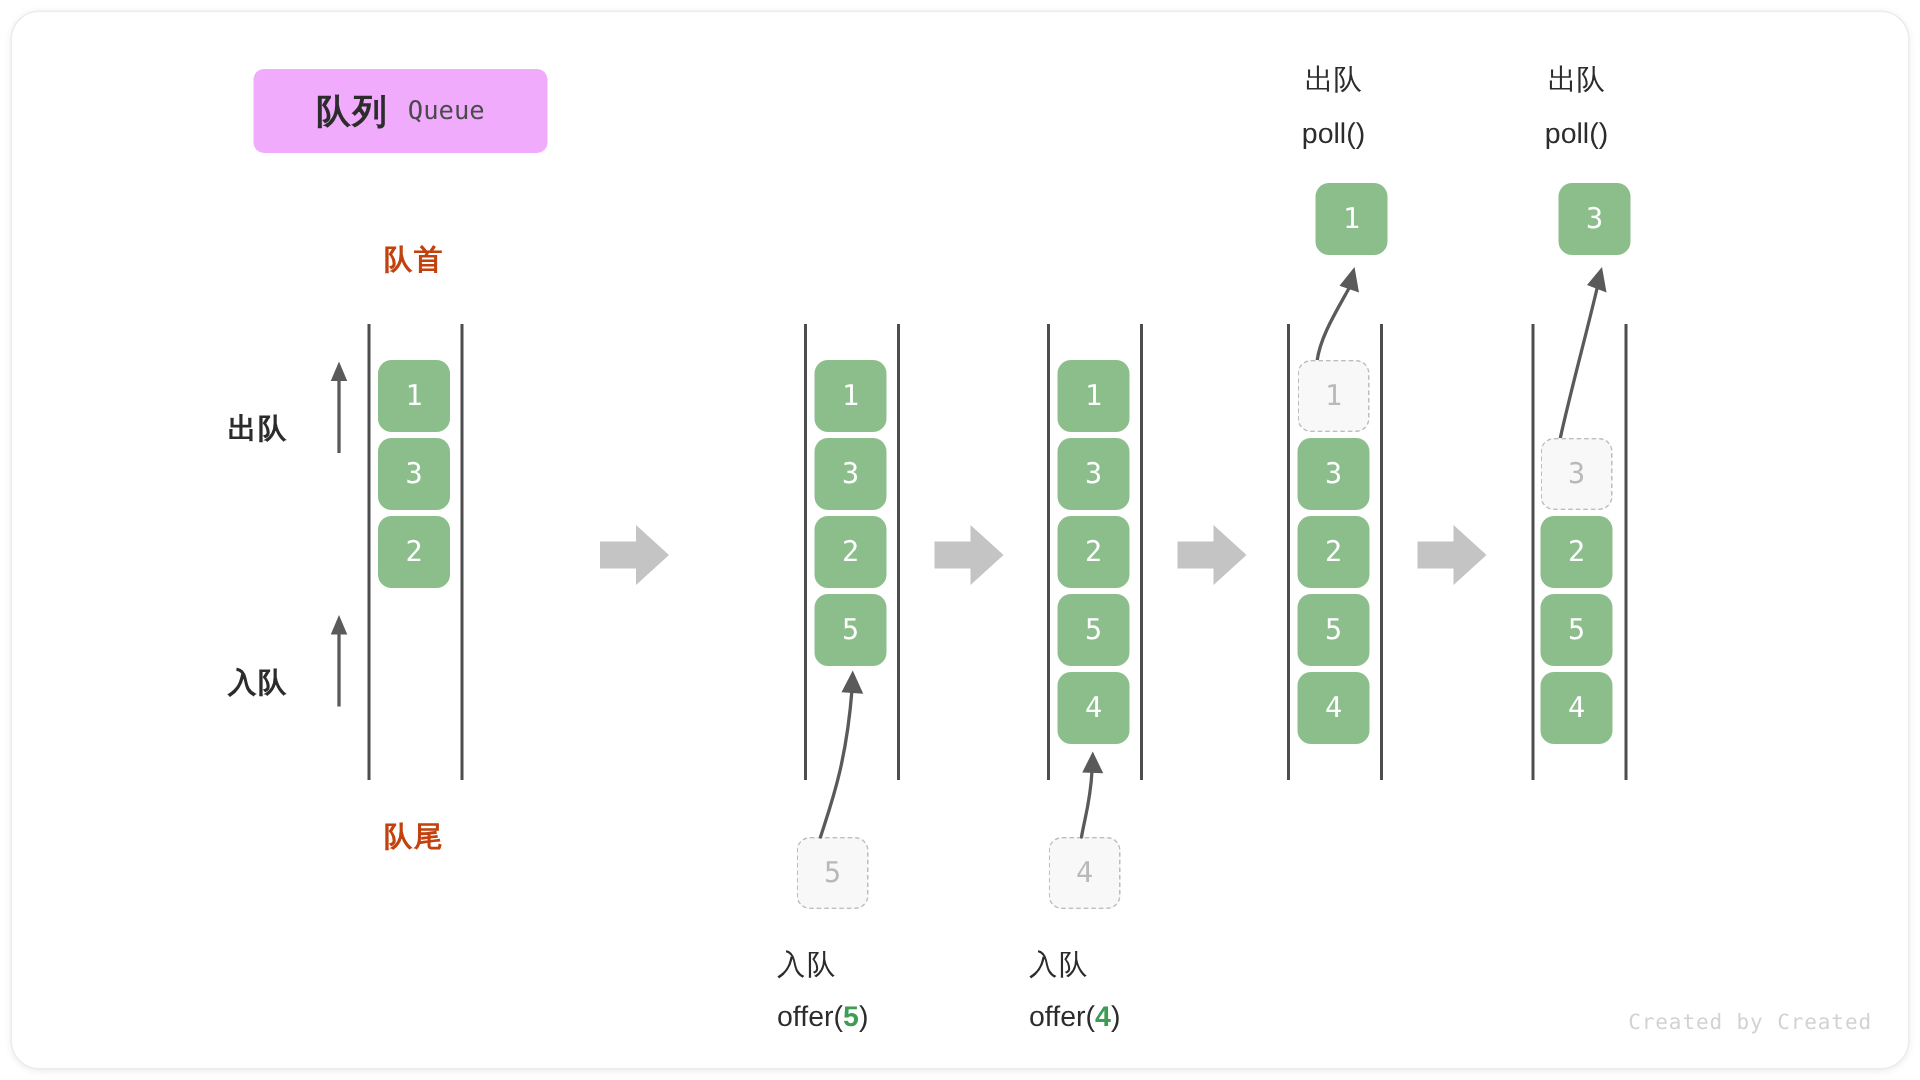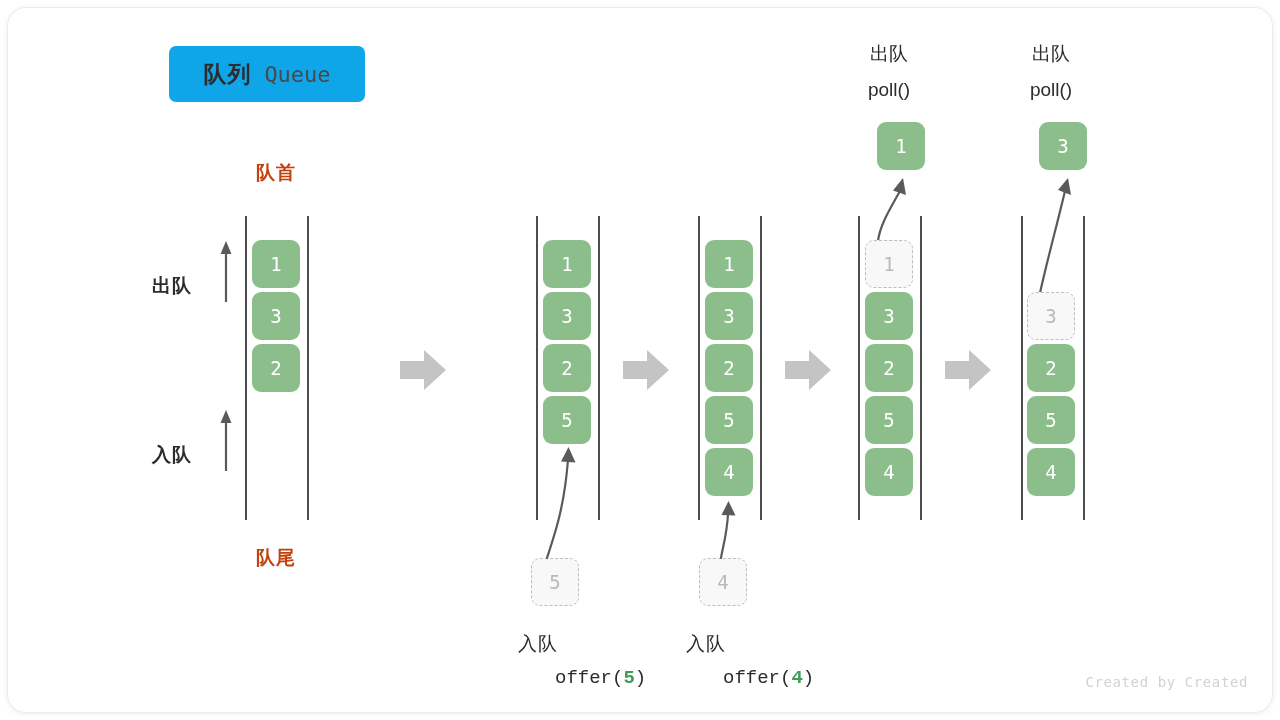--- a/index.html
+++ b/index.html
@@ -13,25 +13,25 @@
     background:#ffffff;border-radius:18px;
     box-shadow:0 0 0 1px #ececec, 0 1px 6px rgba(0,0,0,0.10);
     overflow:hidden;
   }
   .stage{position:absolute;left:0;top:0;width:1264px;height:704px;}
   .abs{position:absolute;}
 
   
   .title-badge{
     left:161px;top:38px;width:196px;height:56px;
-    background:#0ea5e9;border-radius:7px;
+    background:#f0abfc;border-radius:7px;
     display:flex;align-items:center;justify-content:center;gap:13px;
   }
   .title-cn{font-size:23px;font-weight:bold;color:#2c2c2c;letter-spacing:1px;}
-  .title-en{font-size:22px;color:#4a4a4a;font-family:"DejaVu Sans Mono","Liberation Mono",monospace;}
+  .title-en{font-size:17px;color:#4a4a4a;font-family:"DejaVu Sans Mono","Liberation Mono",monospace;}
 
   
   .head-label{
     font-size:19px;font-weight:bold;color:#c2410c;letter-spacing:1px;
     text-align:center;white-space:nowrap;
   }
 
   
   .rail{background:#4d4d4d;width:1.6px;}
 
@@ -51,21 +51,21 @@
   
   .side-label{
     font-size:19px;font-weight:bold;color:#2c2c2c;letter-spacing:1px;white-space:nowrap;
   }
 
   
   .op-caption{
     font-size:19px;color:#2c2c2c;text-align:left;white-space:nowrap;line-height:35px;
   }
   .op-caption .cn{font-weight:normal;letter-spacing:1px;}
-  .op-caption .mono{font-family:Liberation Mono, monospace;margin-left:37px;}
+  .op-caption .mono{font-family:Liberation Sans, sans-serif;}
   .op-caption .val{color:#3f9c54;font-weight:bold;}
 
   .poll-caption{
     font-size:19px;color:#2c2c2c;text-align:center;white-space:nowrap;line-height:36px;
   }
   .poll-caption .mono{font-family:Liberation Sans, sans-serif;}
 
   
   .watermark{
     right:24px;bottom:22px;font-size:14px;color:#d2d2d2;letter-spacing:0.6px;

